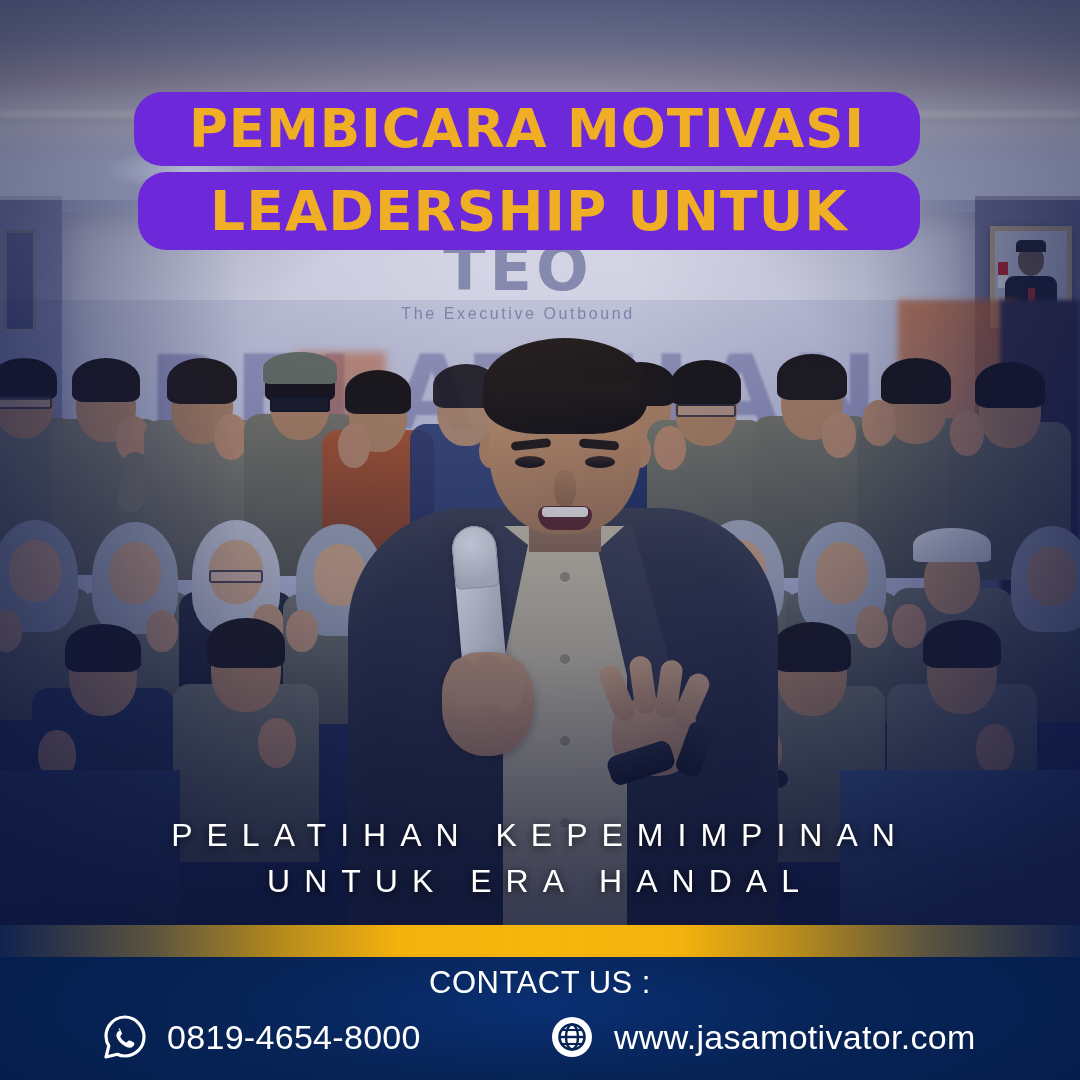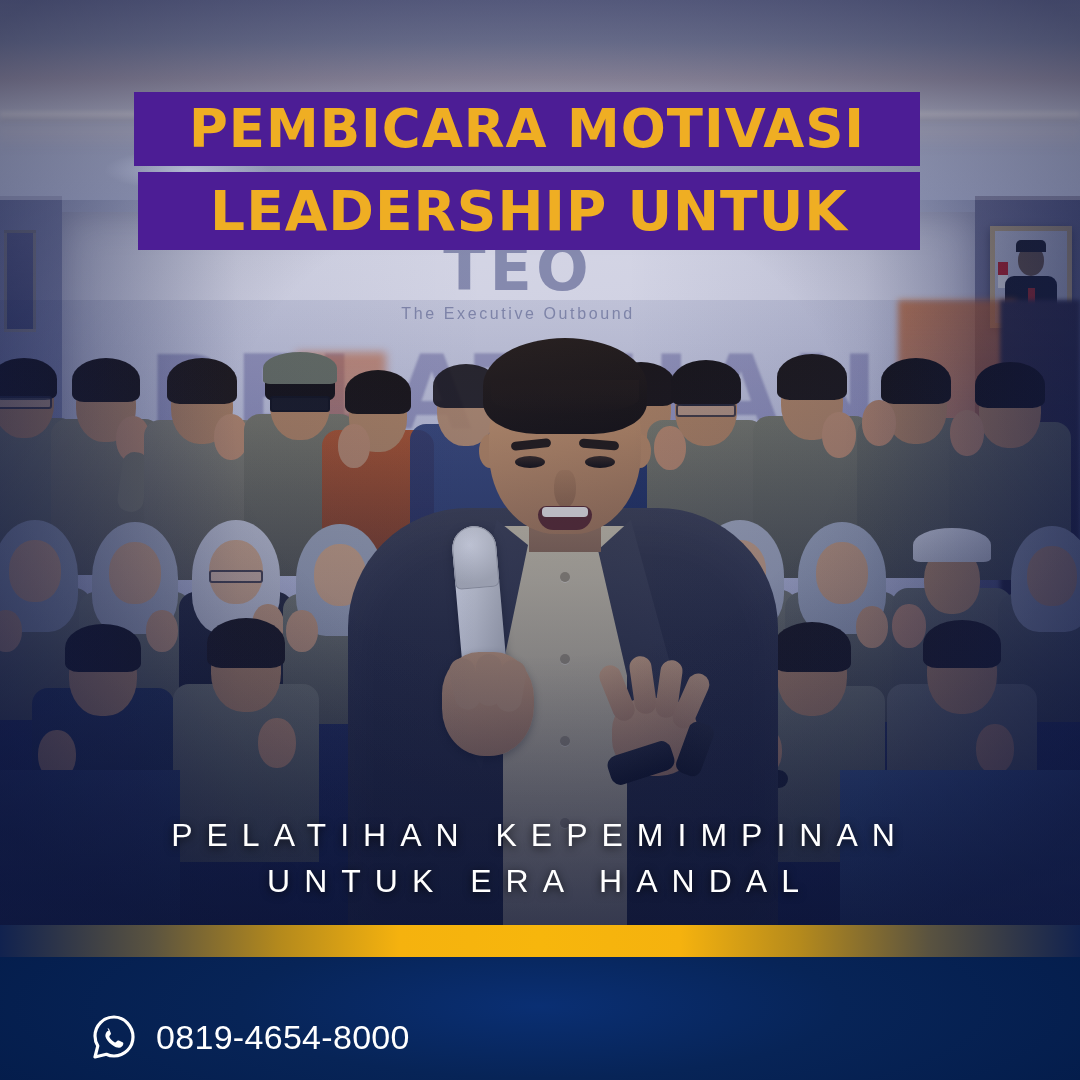--- a/index.html
+++ b/index.html
@@ -153,21 +153,21 @@
     background:linear-gradient(180deg,#d9ab7c,#bb8a61);}
   .sp-watch{position:absolute;left:278px;top:418px;width:66px;height:30px;border-radius:10px;
     background:linear-gradient(180deg,#26262c,#111116);transform:rotate(-18deg);}
   .sp-watch2{position:absolute;left:352px;top:392px;width:26px;height:54px;border-radius:9px;
     background:linear-gradient(180deg,#2a2a30,#141418);transform:rotate(20deg);}
   .sp-btn{position:absolute;left:50%;margin-left:-5px;width:10px;height:10px;border-radius:50%;
     background:rgba(150,138,108,.9);box-shadow:0 1px 0 rgba(255,255,255,.3);}
 
   
   .head-wrap{position:absolute;left:0;top:0;width:1080px;}
-  .hl-box{background:#4c1d95;display:block;}
+  .hl-box{background:#6d28d9;display:block;border-radius:28px;}
   .hl-box .txt{
     font-family:"DejaVu Sans",sans-serif;font-weight:800;color:#EFAE23;
     letter-spacing:1px;white-space:nowrap;text-align:center;}
   .hl1{position:absolute;left:134px;top:92px;width:786px;height:74px;}
   .hl1 .txt{font-size:53px;line-height:74px;}
   .hl2{position:absolute;left:138px;top:172px;width:782px;height:78px;}
   .hl2 .txt{font-size:55px;line-height:78px;}
 
   
   .subtitle{position:absolute;left:0;top:812px;width:1080px;text-align:center;color:#fff;
@@ -182,21 +182,21 @@
                                #F5B20E 63%,#b58a1c 74%,#5a5340 86%,#11224f 100%);}
 
   
   .contact{position:absolute;left:0;top:957px;width:1080px;height:123px;
     background:radial-gradient(ellipse 62% 130% at 50% 40%, #0a2f73 0%, #072457 45%, #041c4a 100%);}
   .contact-title{position:absolute;left:0;top:-2px;width:1080px;text-align:center;color:#fff;
     font-size:31px;letter-spacing:.5px;font-weight:400;line-height:56px;}
   .contact-row{position:absolute;left:0;top:52px;width:1080px;height:64px;}
   .ci{position:absolute;display:flex;align-items:center;gap:18px;color:#fff;}
   .ci .lbl{font-size:34px;font-weight:400;letter-spacing:.3px;white-space:nowrap;}
-  .ci-phone{left:90px;top:4px;}
+  .ci-phone{left:101px;top:4px;}
   .ci-web{left:548px;top:4px;}
   .ico{width:48px;height:48px;flex:0 0 48px;position:relative;}
 </style>
 </head>
 <body>
 
 <div class="poster">
 
   <div class="photo">
 
@@ -464,30 +464,44 @@
       <div class="txt">PEMBICARA MOTIVASI</div>
     </div>
     <div class="hl-box hl2">
       <div class="txt">LEADERSHIP UNTUK</div>
     </div>
   </div>
 
   <div class="goldbar"></div>
 
   <div class="contact">
+    <div class="contact-title">CONTACT US :</div>
 
     <div class="contact-row">
 
       <div class="ci ci-phone">
         <span class="ico">
           <svg viewBox="0 0 48 48" width="48" height="48" aria-hidden="true">
             <path d="M24 4C13.5 4 5 12.5 5 23c0 3.6 1 7 2.8 9.9L5 44l11.4-2.7C19.2 42.7 21.5 43 24 43c10.5 0 19-8.5 19-19S34.5 4 24 4z" fill="none" stroke="#ffffff" stroke-width="3.2" stroke-linejoin="round"></path>
             <path d="M17.6 15.4c.6-.1 1.2 0 1.6.9l1.6 3.6c.3.7.2 1.2-.2 1.7l-1 1.2c-.4.5-.4.9-.1 1.5.9 1.8 3.1 4 5 5 .6.3 1.1.3 1.5-.2l1.2-1.2c.5-.5 1-.6 1.7-.3l3.6 1.7c.8.4.9 1 .8 1.6-.3 2-2.1 3.7-4.2 3.8-1.6.1-3.8-.5-7.2-3-3.7-2.7-5.8-5.9-6.4-8-.5-2 .6-4.5 2.1-5.6.3-.2.7-.4 1-.7z" fill="#ffffff"></path>
           </svg>
         </span>
         <span class="lbl">0819-4654-8000</span>
       </div>
 
+      <div class="ci ci-web">
+        <span class="ico">
+          <svg viewBox="0 0 48 48" width="48" height="48" aria-hidden="true">
+            <circle cx="24" cy="24" r="20" fill="#ffffff"></circle>
+            <circle cx="24" cy="24" r="12.5" fill="none" stroke="#072457" stroke-width="2.6"></circle>
+            <ellipse cx="24" cy="24" rx="6" ry="12.5" fill="none" stroke="#072457" stroke-width="2.4"></ellipse>
+            <line x1="11.5" y1="24" x2="36.5" y2="24" stroke="#072457" stroke-width="2.4"></line>
+            <line x1="13.5" y1="17" x2="34.5" y2="17" stroke="#072457" stroke-width="2.1"></line>
+            <line x1="13.5" y1="31" x2="34.5" y2="31" stroke="#072457" stroke-width="2.1"></line>
+          </svg>
+        </span>
+        <span class="lbl">www.jasamotivator.com</span>
+      </div>
 
     </div>
   </div>
 
 </div>
 
 </body></html>

